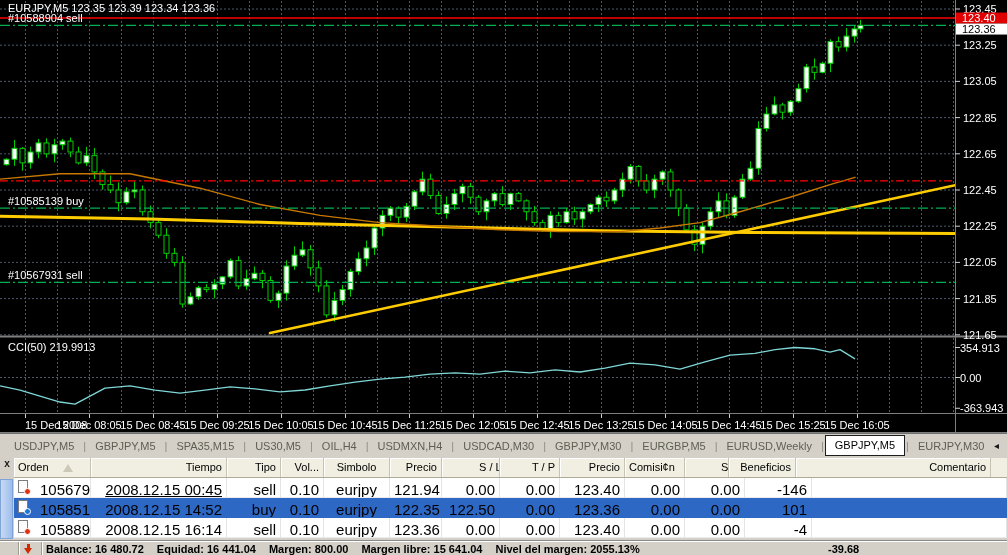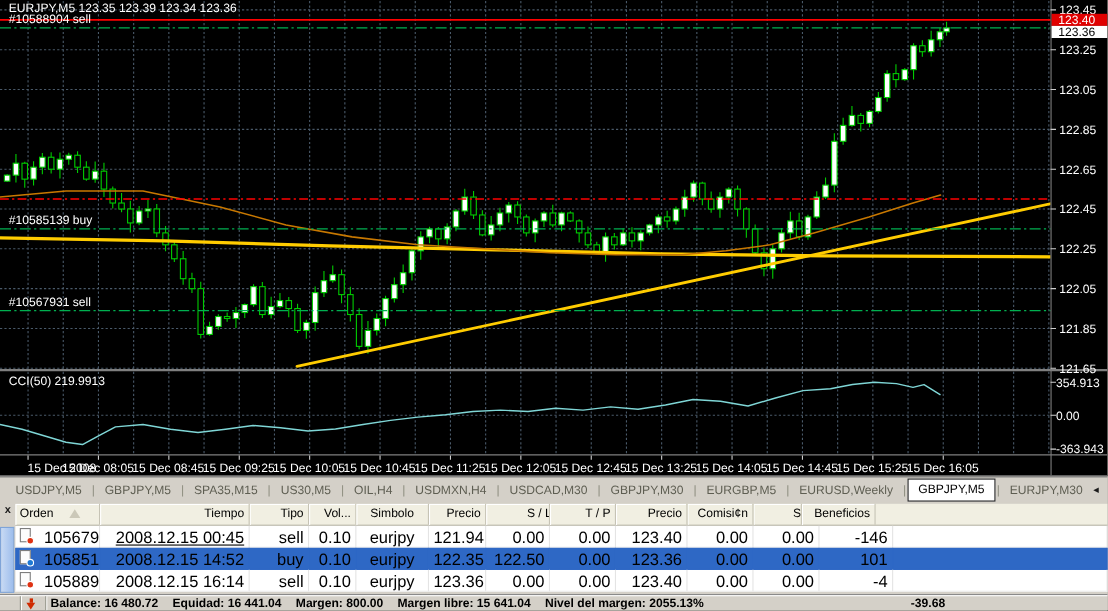--- a/index.html
+++ b/index.html
@@ -508,23 +508,24 @@
         <div class="hrow">
           <div class="hcell" style="width: 77px; text-align: left;">Orden<span class="sort-asc"></span></div>
           <div class="hcell" style="width: 136px; text-align: right;">Tiempo</div>
           <div class="hcell" style="width: 54px; text-align: right;">Tipo</div>
           <div class="hcell" style="width: 43px; text-align: right;">Vol...</div>
           <div class="hcell" style="width: 66px; text-align: center;">Simbolo</div>
           <div class="hcell" style="width: 52px; text-align: right;">Precio</div>
           <div class="hcell" style="width: 58px; text-align: right; padding-left: 37px;">S / L</div>
           <div class="hcell" style="width: 60px; text-align: right;">T / P</div>
           <div class="hcell" style="width: 65px; text-align: right;">Precio</div>
-          <div class="hcell" style="width: 60px; text-align: right;">Comisi¢n</div>
+          <div class="hcell" style="width: 60px; text-align: left;">Comisi¢n</div>
           <div class="hcell" style="width: 44px; text-align: center; padding-left: 36px;">Swap</div>
           <div class="hcell" style="width: 67px; text-align: right;">Beneficios</div>
+          <div class="hcell" style="width: 195px; text-align: right;">Comentario</div>
         </div>
         <div class="drow">
           <div class="dcell" style="width: 77px; text-align: left;"><span class="doc-ico">
               <span class="page"></span>
               <span class="dot sell"></span>
             </span><span class="orden-text">10567931</span></div>
           <div class="dcell" style="width: 136px; text-align: right; text-decoration: underline;">2008.12.15 00:45</div>
           <div class="dcell" style="width: 54px; text-align: right;">sell</div>
           <div class="dcell" style="width: 43px; text-align: right;">0.10</div>
           <div class="dcell" style="width: 66px; text-align: center;">eurjpy</div>

